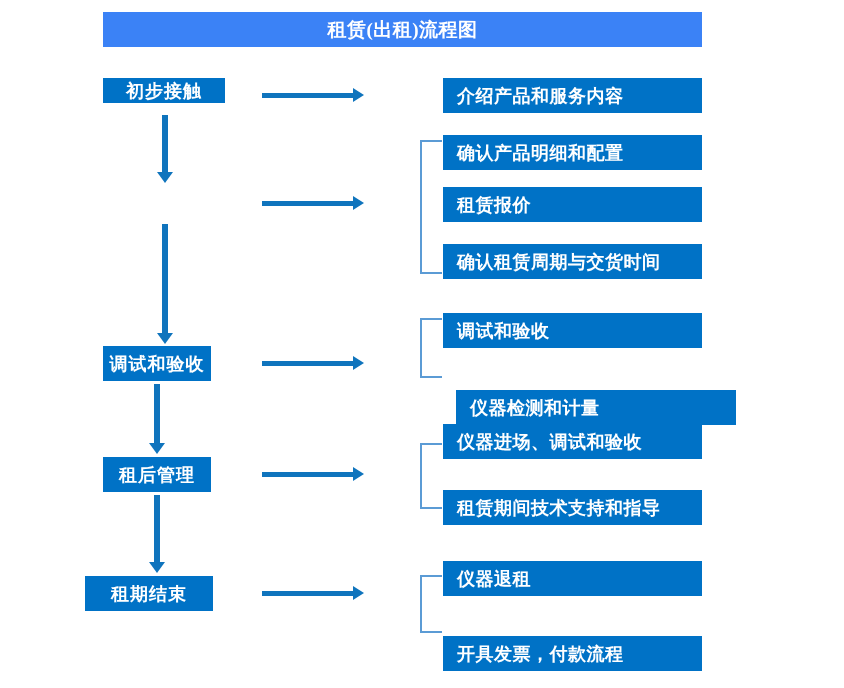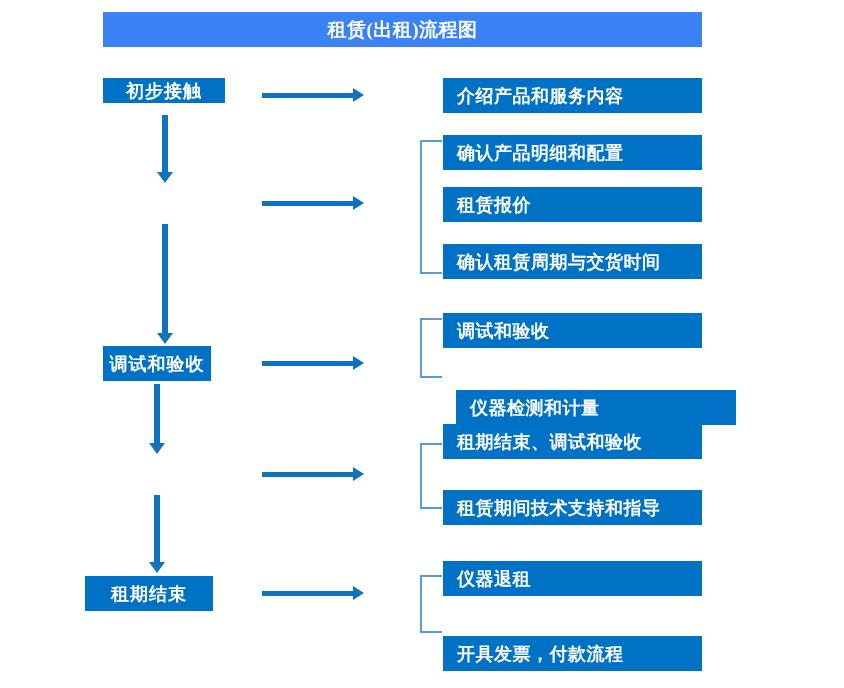--- a/index.html
+++ b/index.html
@@ -116,20 +116,21 @@
 
 <div id="canvas">
 
   <div class="title-bar">租赁(出租)流程图</div>
 
   <div class="box stage" style="left:103px; top:78px; width:122px; height:25px;">初步接触</div>
 
 
   <div class="box stage" style="left:103px; top:346px; width:108px; height:35px;">调试和验收</div>
 
+  <div class="box stage" style="left:103px; top:457px; width:108px; height:35px;">租后管理</div>
 
   <div class="box stage" style="left:85px; top:576px; width:128px; height:35px;">租期结束</div>
 
   <div class="arrow-down" style="left:157px; top:115px; height:68px;">
     <div class="shaft" style="height:57px;"></div>
     <div class="head" style="top:57px;"></div>
   </div>
 
   <div class="arrow-down" style="left:157px; top:224px; height:120px;">
     <div class="shaft" style="height:109px;"></div>
@@ -184,21 +185,21 @@
   <div class="box detail" style="left:443px; top:135px; width:259px; height:35px;">确认产品明细和配置</div>
 
   <div class="box detail" style="left:443px; top:187px; width:259px; height:35px;">租赁报价</div>
 
   <div class="box detail" style="left:443px; top:244px; width:259px; height:35px;">确认租赁周期与交货时间</div>
 
   <div class="box detail" style="left:443px; top:313px; width:259px; height:35px;">调试和验收</div>
 
   <div class="box detail" style="left:456px; top:362px; width:280px; height:35px;margin-top:28px;">仪器检测和计量</div>
 
-  <div class="box detail" style="left:443px; top:424px; width:259px; height:35px;">租期结束、调试和验收</div>
+  <div class="box detail" style="left:443px; top:424px; width:259px; height:35px;">仪器进场、调试和验收</div>
 
   <div class="box detail" style="left:443px; top:490px; width:259px; height:35px;">租赁期间技术支持和指导</div>
 
   <div class="box detail" style="left:443px; top:561px; width:259px; height:35px;">仪器退租</div>
 
   <div class="box detail" style="left:443px; top:636px; width:259px; height:35px;">开具发票，付款流程</div>
 
 </div>
 
 </body></html>

